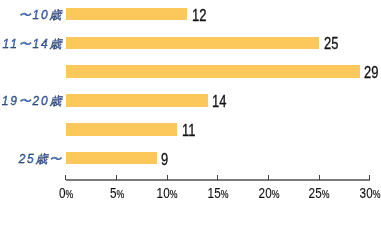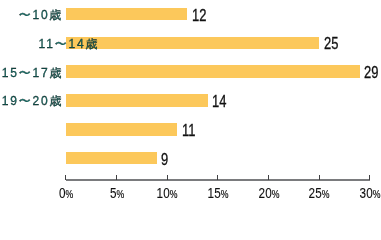--- a/index.html
+++ b/index.html
@@ -3,49 +3,49 @@
 <meta charset="utf-8">
 <style>
   html,body{margin:0;padding:0;}
   body{width:381px;height:200px;background:#ffffff;
        font-family:"Liberation Sans",sans-serif;overflow:hidden;
        -webkit-font-smoothing:antialiased;}
   #chart{position:relative;width:381px;height:200px;}
   .bar{position:absolute;}
   #chart{will-change:opacity;}
   .cat-label{position:absolute;text-align:right;font-size:12px;
-             letter-spacing:1.8px;color:#0f766e;white-space:nowrap;line-height:12px;
+             letter-spacing:1.8px;color:#3b82f6;white-space:nowrap;line-height:12px;font-style:italic;
              -webkit-text-stroke:0.3px #111111;}
   .val-label{position:absolute;font-size:15.6px;color:#111111;white-space:nowrap;
              line-height:15px;-webkit-text-stroke:0.3px #111111;transform:scaleX(0.83);transform-origin:left top;}
   #axis{position:absolute;}
   .tick{position:absolute;width:1px;}
   .tick-label{position:absolute;font-size:14.3px;color:#111111;
               white-space:nowrap;line-height:13px;-webkit-text-stroke:0.12px #111111;}
   .pct{font-size:0.74em;letter-spacing:0;position:relative;top:-0.6px;-webkit-text-stroke:0.2px #111111;}
 </style>
 </head>
 <body>
 
 <div id="chart">
     <div class="bar" style="left: 65.8px; top: 7.7px; width: 121.6px; height: 12.7px; background: rgb(252, 200, 91);"></div>
     <div class="cat-label" style="left: 0px; width: 63.2px; top: 8.9px;">〜10歳</div>
     <div class="val-label" style="left: 191.8px; top: 7.6px;">12</div>
     <div class="bar" style="left: 65.8px; top: 36.52px; width: 253.333px; height: 12.7px; background: rgb(252, 200, 91);"></div>
-    <div class="cat-label" style="left: 0px; width: 63.2px; top: 37.72px; padding-left: 36px;">11〜14歳</div>
+    <div class="cat-label" style="left: 0px; width: 63.2px; top: 37.72px;">11〜14歳</div>
     <div class="val-label" style="left: 323.533px; top: 36.42px;">25</div>
     <div class="bar" style="left: 65.8px; top: 65.34px; width: 293.867px; height: 12.7px; background: rgb(252, 200, 91);"></div>
-    <div class="cat-label" style="left: 0px; width: 63.2px; top: 66.54px;">15〜17歳</div>
     <div class="val-label" style="left: 364.067px; top: 65.24px;">29</div>
     <div class="bar" style="left: 65.8px; top: 94.16px; width: 141.867px; height: 12.7px; background: rgb(252, 200, 91);"></div>
     <div class="cat-label" style="left: 0px; width: 63.2px; top: 95.36px;">19〜20歳</div>
     <div class="val-label" style="left: 212.067px; top: 94.06px;">14</div>
     <div class="bar" style="left: 65.8px; top: 122.98px; width: 111.467px; height: 12.7px; background: rgb(252, 200, 91);"></div>
     <div class="val-label" style="left: 181.667px; top: 122.88px;">11</div>
     <div class="bar" style="left: 65.8px; top: 151.8px; width: 91.2px; height: 12.7px; background: rgb(252, 200, 91);"></div>
+    <div class="cat-label" style="left: 0px; width: 63.2px; top: 153px;">25歳〜</div>
     <div class="val-label" style="left: 161.4px; top: 151.7px;">9</div>
     <div id="axis" style="left: 65.8px; top: 179.2px; width: 304px; height: 1.5px; background: rgb(122, 123, 125);"></div>
     <div class="tick" style="left: 65.25px; top: 175.3px; width: 1.1px; height: 4.4px; background: rgb(64, 64, 66);"></div>
     <div class="tick-label" style="left: 66.1px; top: 187.2px; transform: translateX(-50%) scaleX(0.82);"><span>0</span><span class="pct">%</span></div>
     <div class="tick" style="left: 115.917px; top: 175.3px; width: 1.1px; height: 4.4px; background: rgb(64, 64, 66);"></div>
     <div class="tick-label" style="left: 116.767px; top: 187.2px; transform: translateX(-50%) scaleX(0.82);"><span>5</span><span class="pct">%</span></div>
     <div class="tick" style="left: 166.583px; top: 175.3px; width: 1.1px; height: 4.4px; background: rgb(64, 64, 66);"></div>
     <div class="tick-label" style="left: 167.433px; top: 187.2px; transform: translateX(-50%) scaleX(0.82);"><span>10</span><span class="pct">%</span></div>
     <div class="tick" style="left: 217.25px; top: 175.3px; width: 1.1px; height: 4.4px; background: rgb(64, 64, 66);"></div>
     <div class="tick-label" style="left: 218.1px; top: 187.2px; transform: translateX(-50%) scaleX(0.82);"><span>15</span><span class="pct">%</span></div>

